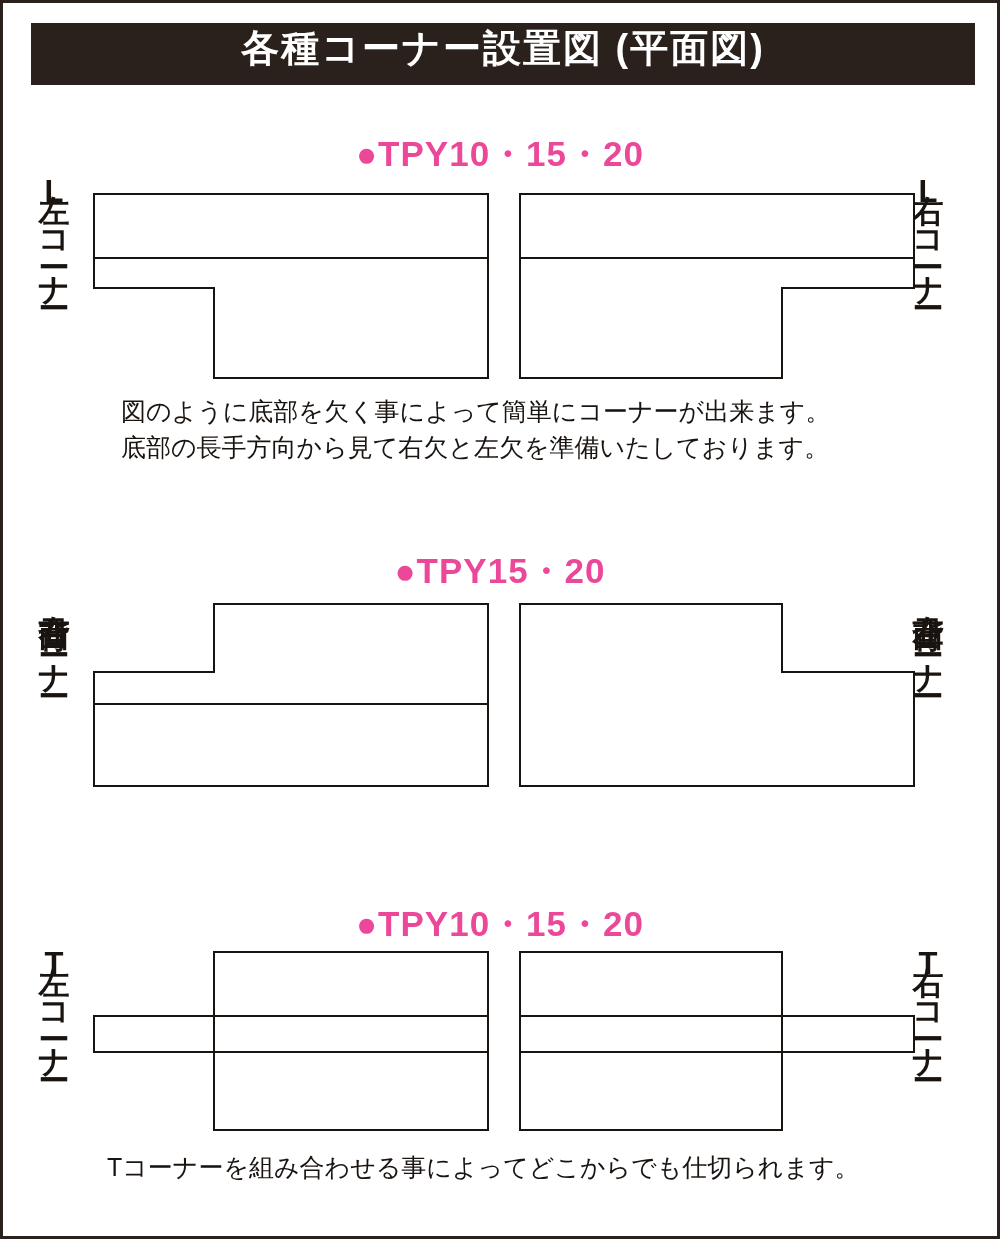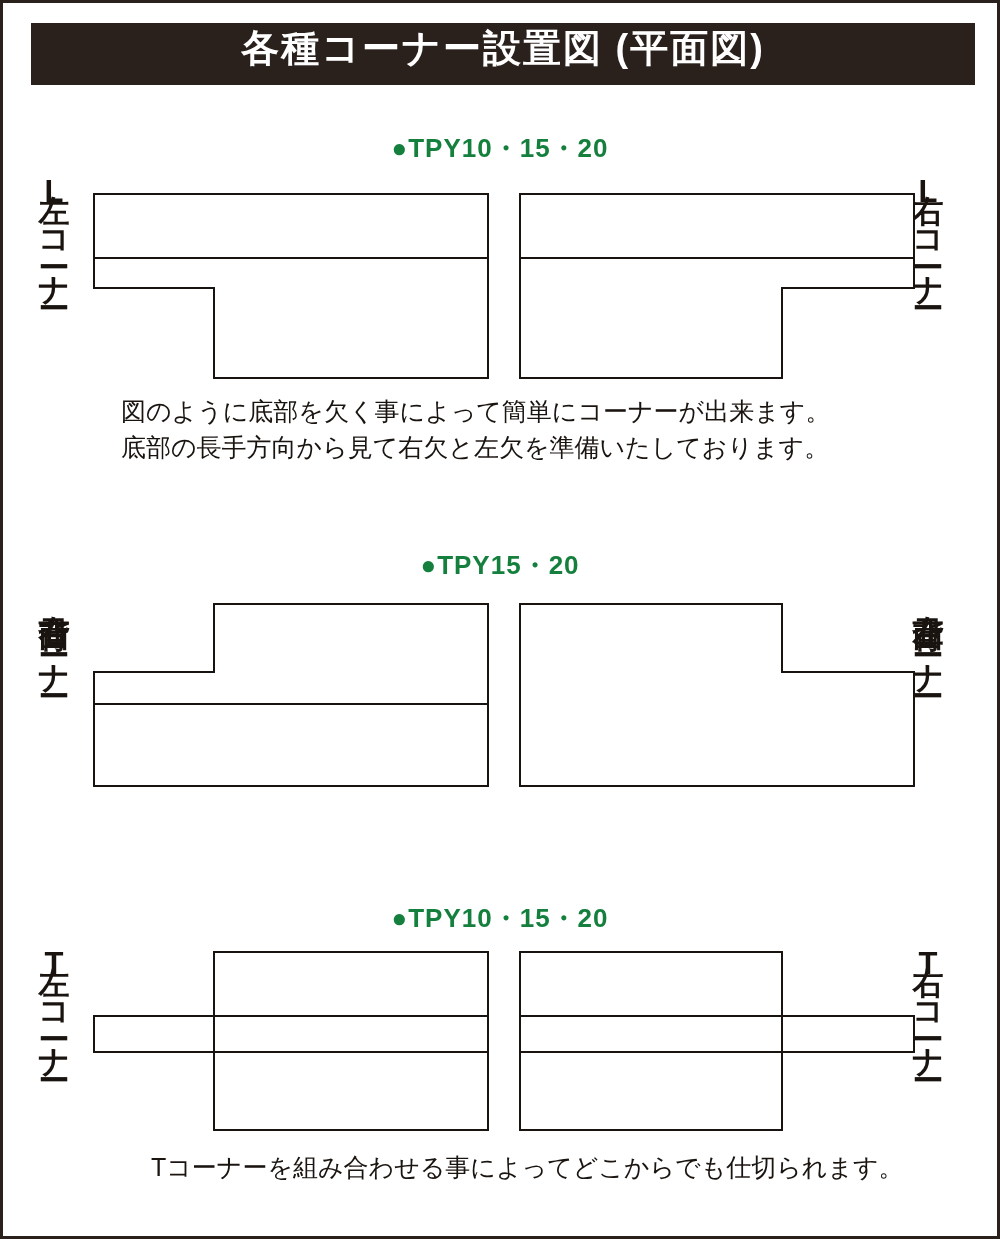--- a/index.html
+++ b/index.html
@@ -38,24 +38,24 @@
     font-weight: bold;
     letter-spacing: 2px;
     white-space: nowrap;
   }
 
   
   .section-heading {
     position: absolute;
     width: 100%;
     text-align: center;
-    font-size: 26px;
+    font-size: 35px;
     font-weight: bold;
     letter-spacing: 1px;
-    color: #15803d;
+    color: #ec4899;
   }
 
   
   .vlabel {
     position: absolute;
     writing-mode: vertical-rl;
     text-orientation: upright;
     font-size: 31px;
     font-weight: bold;
     letter-spacing: 3px;
@@ -163,15 +163,15 @@
   <div>
     <div class="shape" style="left:516px; top:948px; width:264px; height:180px;"></div>
     <div class="shape" style="left:516px; top:1012px; width:396px; height:38px;"></div>
     <div class="wipe" style="left:518px; top:1014px; width:260px; height:34px;"></div>
     <div class="hline" style="left:516px; top:1012px; width:396px;"></div>
     <div class="hline" style="left:516px; top:1048px; width:396px;"></div>
     <div class="vline" style="left:516px; top:948px; height:180px;"></div>
     <div class="vline" style="left:778px; top:948px; height:180px;"></div>
   </div>
 
-  <div class="caption" style="left:104px; top:1148px;margin-left:44px;">Tコーナーを組み合わせる事によってどこからでも仕切られます。</div>
+  <div class="caption" style="left:104px; top:1148px;">Tコーナーを組み合わせる事によってどこからでも仕切られます。</div>
 
 </div>
 
 </body></html>

